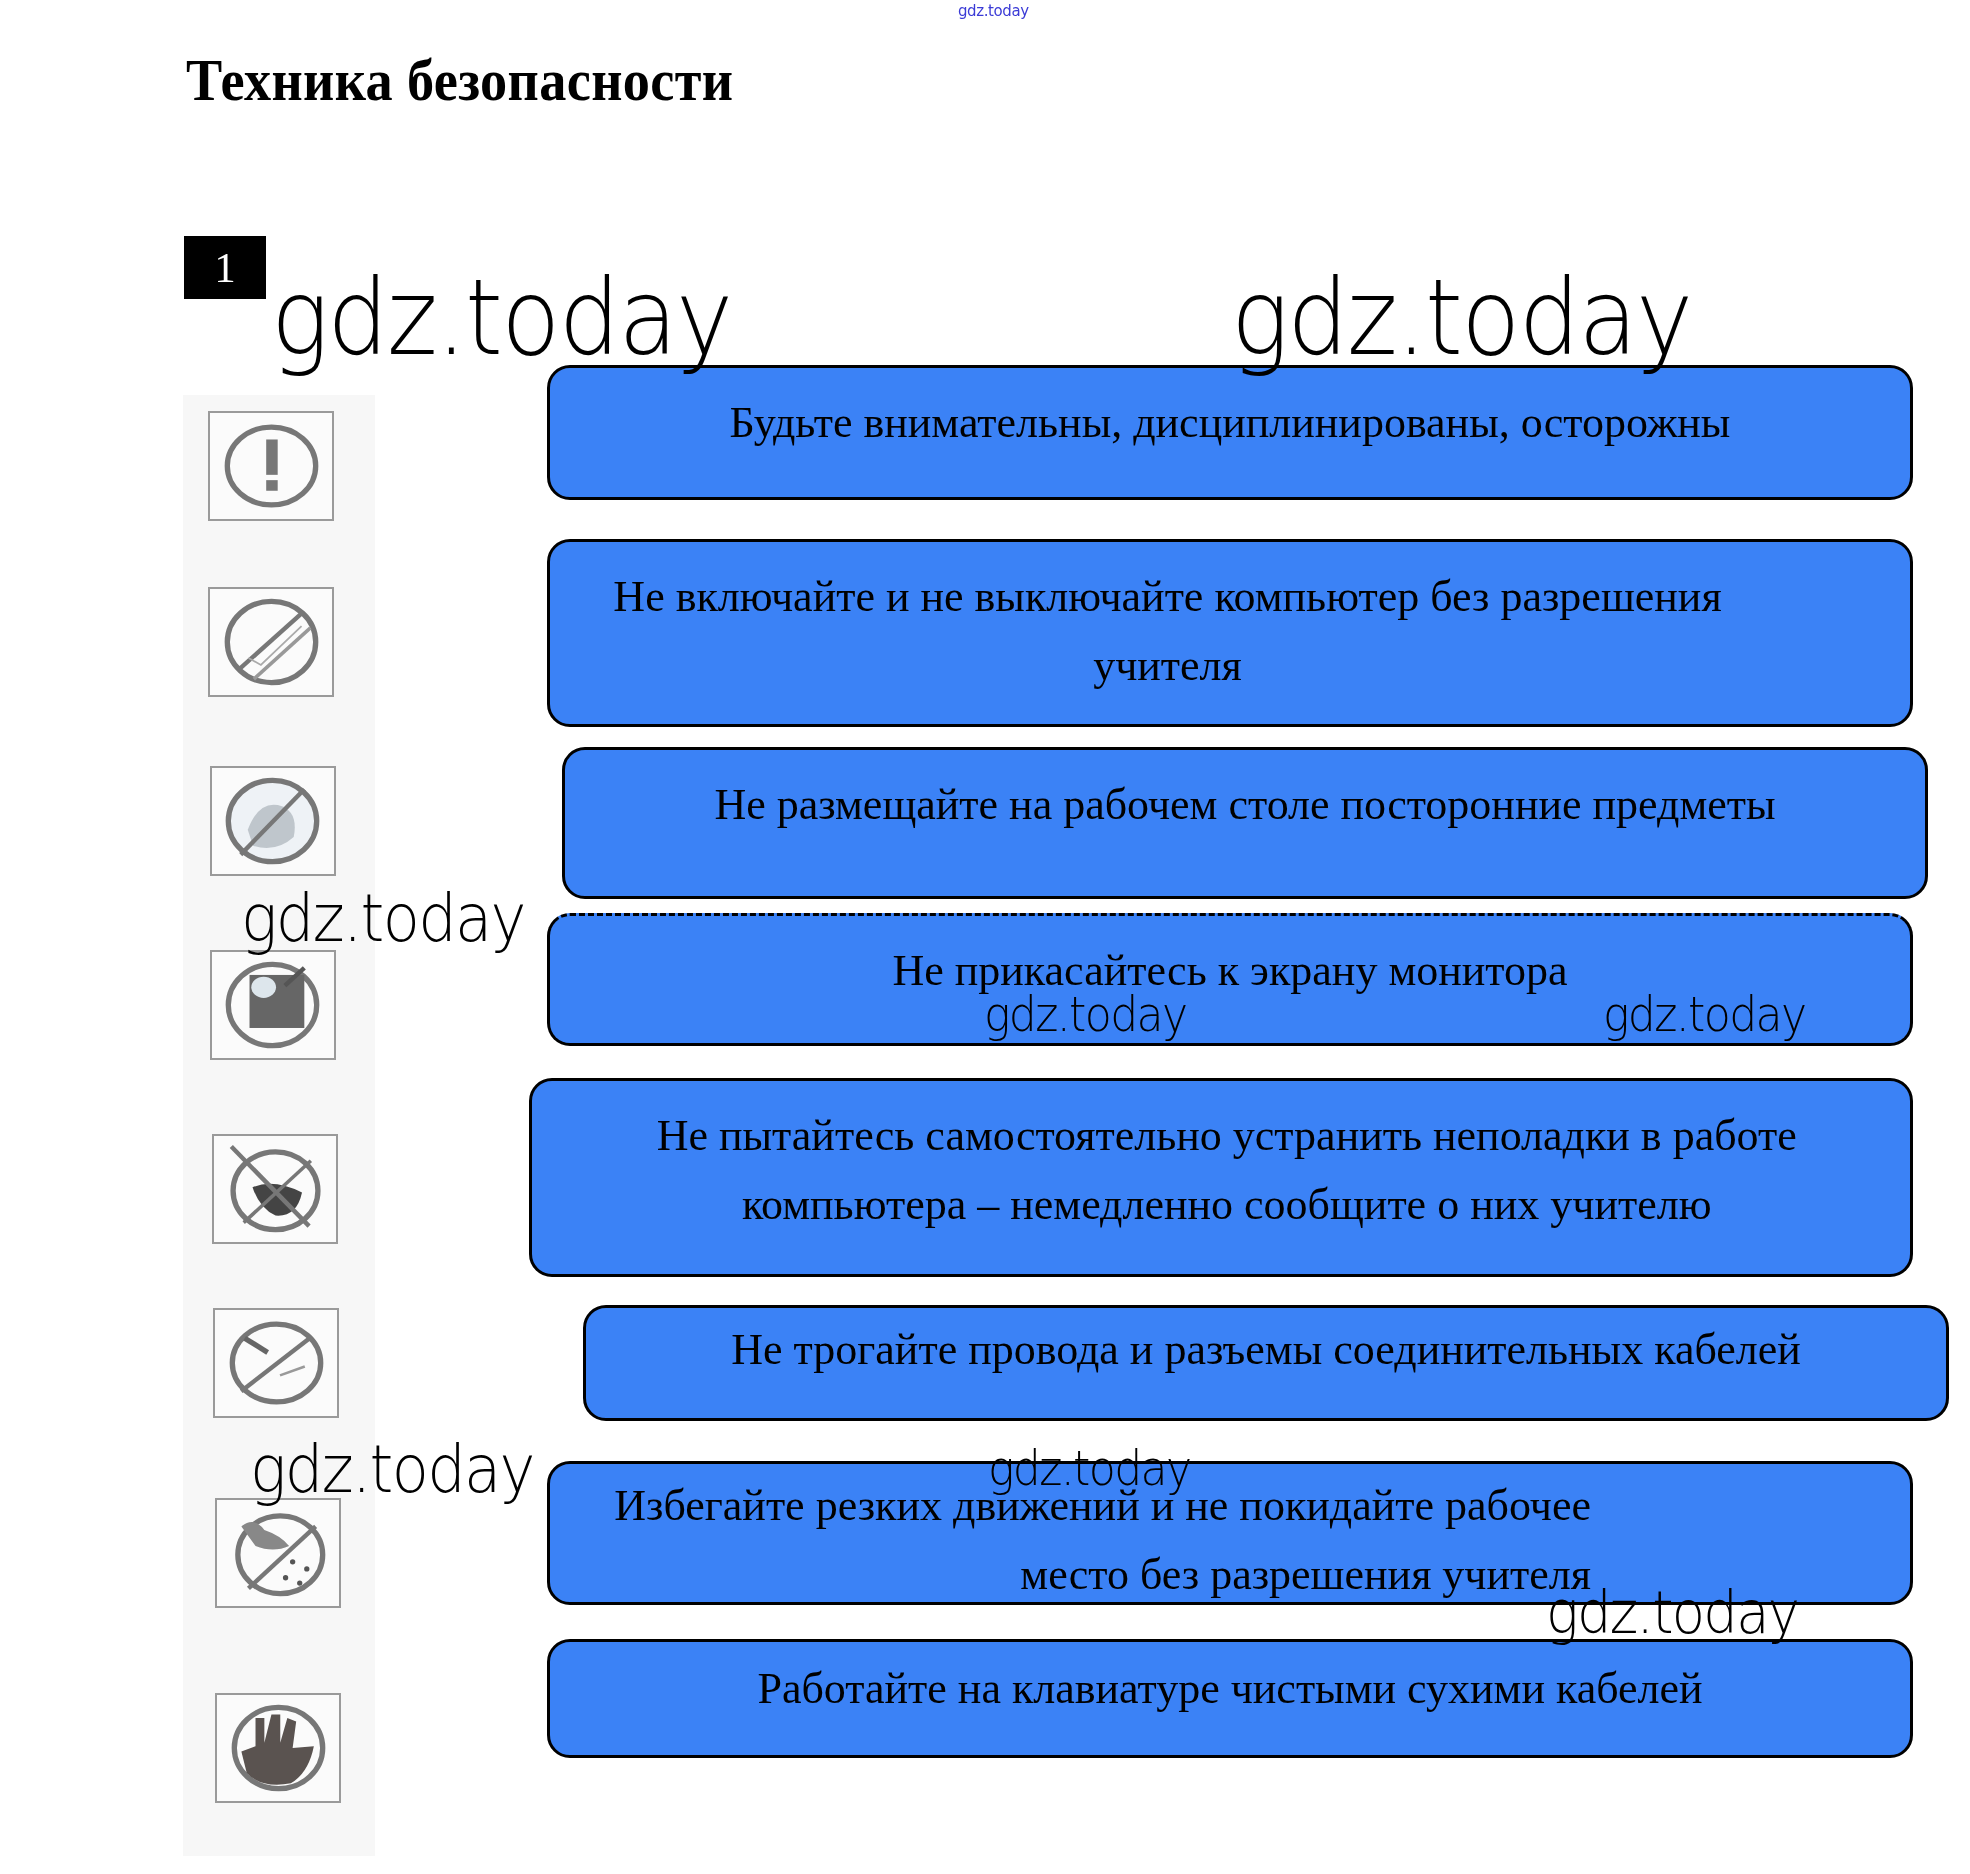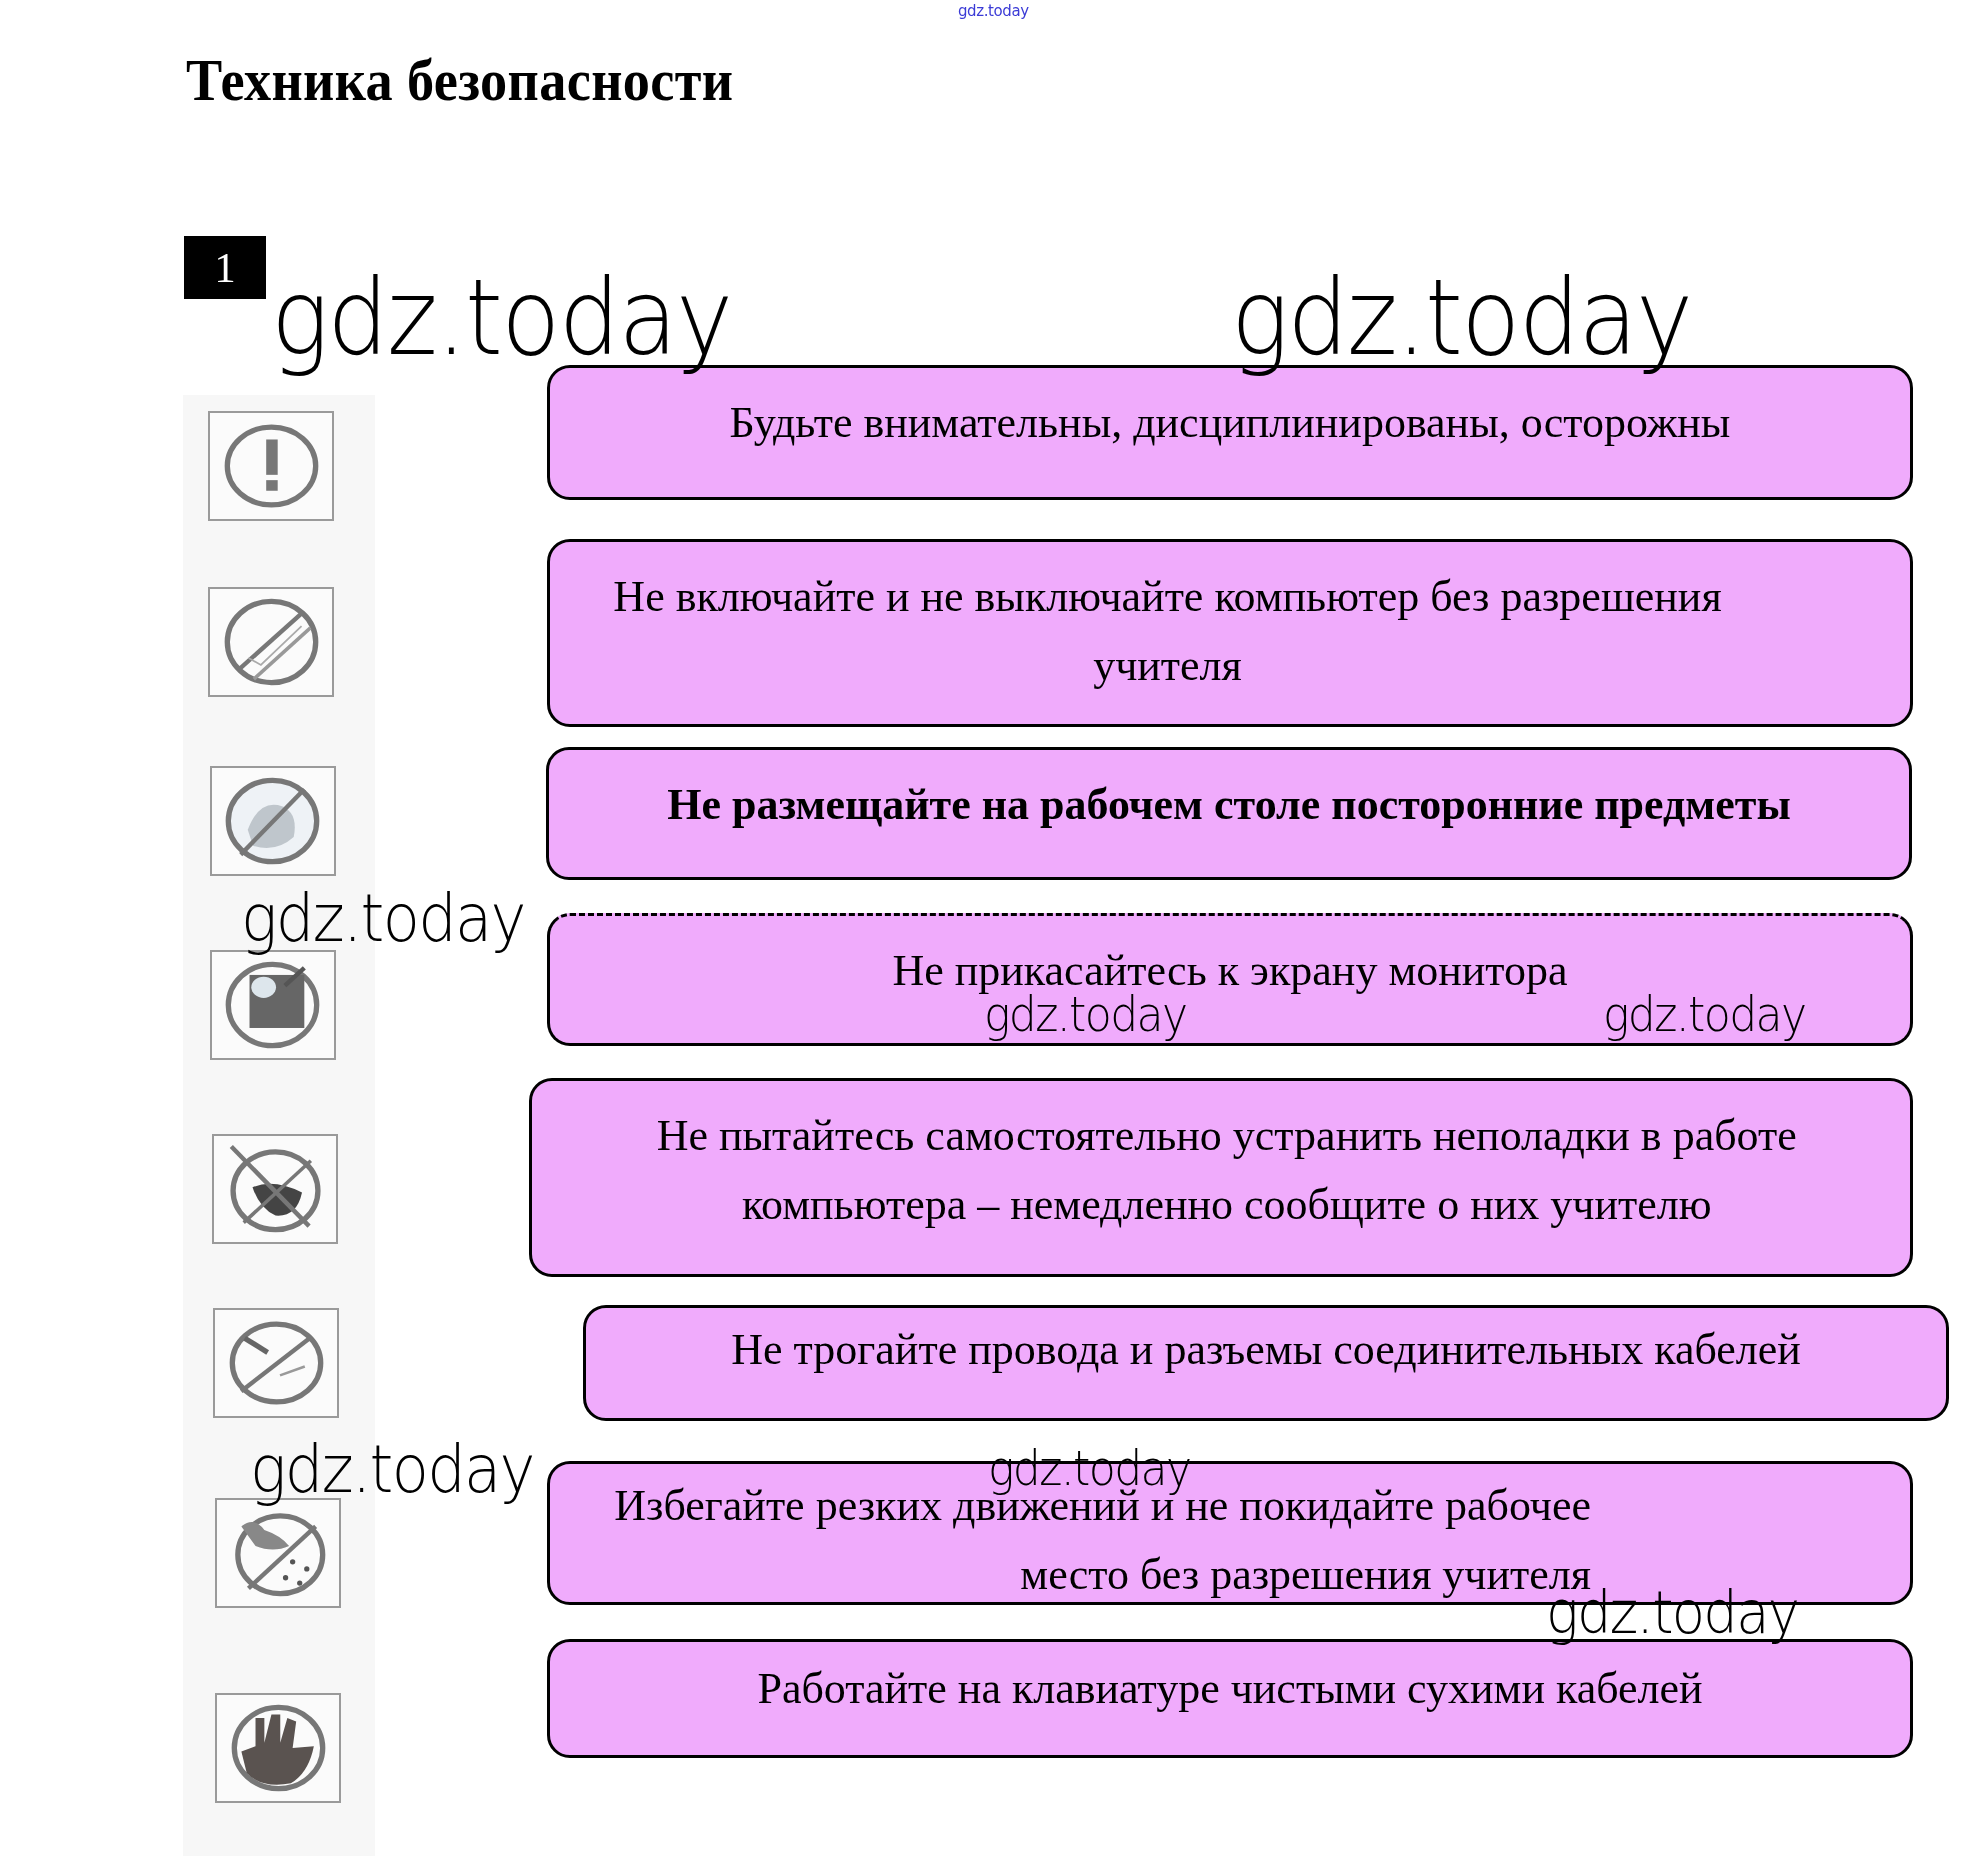--- a/index.html
+++ b/index.html
@@ -15,21 +15,21 @@
   .wm { font-family: "DejaVu Sans", sans-serif; font-weight: 200; color: #000; white-space: nowrap;
         letter-spacing: -1.8px; transform: scaleX(0.92); transform-origin: left top; pointer-events: none; }
   .wm-xl { font-size: 105px; }
   .wm-l { font-size: 66px; }
   .wm-m { font-size: 59px; }
   .wm-s { font-size: 48px; }
   .icon-strip { left: 183px; top: 395px; width: 192px; height: 1461px; background: #f7f7f7; }
   .icon-box { position: absolute; width: 122px; height: 106px; border: 2.7px solid #9a9a9a;
               background: #fbfbfb; display: flex; align-items: center; justify-content: center; }
   .icon-box svg { width: 99px; height: 92px; }
-  .rule-box { position: absolute; border: 3.5px solid #000; border-radius: 23px; background: #f0abfc;
+  .rule-box { position: absolute; border: 3.5px solid #000; border-radius: 23px; background: #3b82f6;
               box-sizing: border-box; display: flex; justify-content: center; text-align: center; }
   .rule-text { font-size: 44px; line-height: 69px; padding: 19.5px 35px 0; }
   .rule-box.faded { border-top-style: dashed; }
 </style>
 </head>
 <body>
 
 <div class="abs top-wm">gdz.today</div>
 
 <h1 class="abs page-title" style="margin:0">Техника безопасности</h1>
@@ -111,21 +111,21 @@
       </svg>
   </div>
 </div>
 
 <div class="rule-box" style="left:547px; top:365px; width:1366px; height:135px;">
   <div class="rule-text">Будьте внимательны, дисциплинированы, осторожны</div>
 </div>
 <div class="rule-box" style="left:547px; top:539px; width:1366px; height:188px;">
   <div class="rule-text" style="padding-right:160px;">Не включайте и не выключайте компьютер без разрешения учителя</div>
 </div>
-<div class="rule-box" style="left:546px; top:747px; width:1366px; height:133px;font-weight:bold;">
+<div class="rule-box" style="left:562px; top:747px; width:1366px; height:152px;">
   <div class="rule-text">Не размещайте на рабочем столе посторонние предметы</div>
 </div>
 <div class="rule-box faded" style="left:547px; top:913px; width:1366px; height:133px;">
   <div class="rule-text">Не прикасайтесь к экрану монитора</div>
 </div>
 <div class="rule-box" style="left:529px; top:1078px; width:1384px; height:199px;">
   <div class="rule-text" style="padding-left:38px;padding-right:26.6px;">Не пытайтесь самостоятельно устранить неполадки в работе компьютера – немедленно сообщите о них учителю</div>
 </div>
 <div class="rule-box" style="left:547px; top:1305px; width:1366px; height:116px;margin-left:36px;">
   <div class="rule-text" style="padding-top:7px;">Не трогайте провода и разъемы соединительных кабелей</div>

